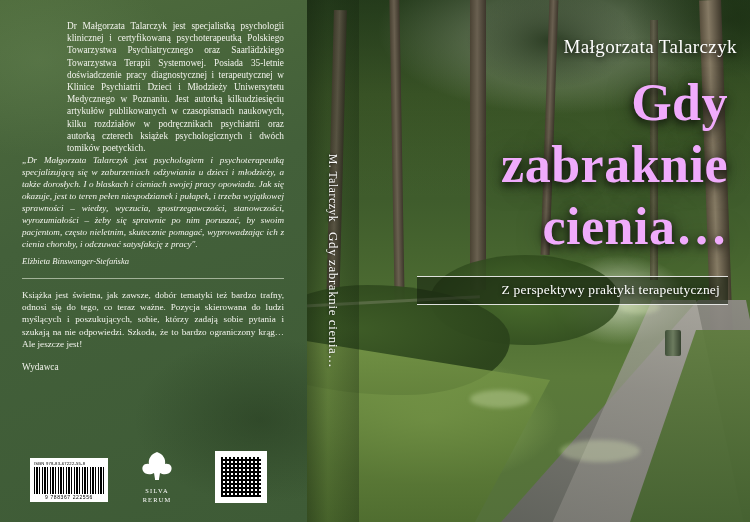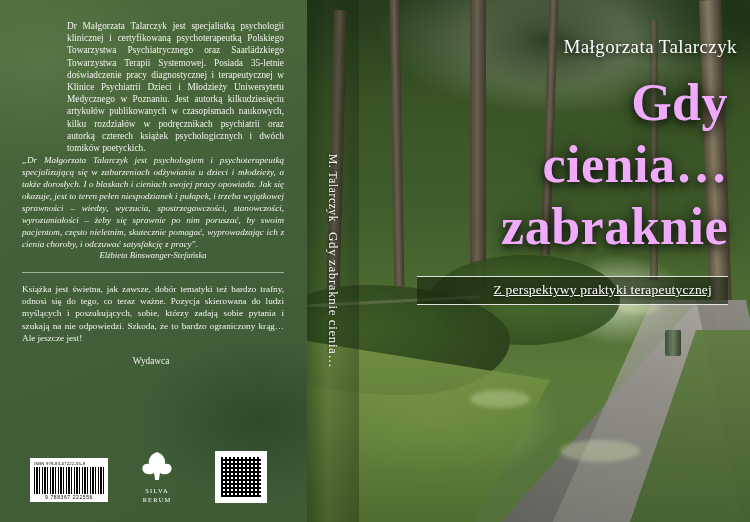--- a/index.html
+++ b/index.html
@@ -161,38 +161,39 @@
     margin-left: 45px;
   }
   .quote {
     margin-top: 0;
     font-size: 9.1px;
     line-height: 12.0px;
     font-style: italic;
     text-align: justify;
   }
   .quote-author {
+    margin-top: 6px;
     font-size: 8.6px;
     font-style: italic;
-    text-align: center;
+    text-align: left;
   }
   .rule {
     margin: 12px 0 10px 0;
     height: 1px;
     background: rgba(240,245,230,0.55);
   }
   .opinion {
     font-size: 9.2px;
     line-height: 12.1px;
     text-align: justify;
   }
   .publisher {
     margin-top: 12px;
     font-size: 9.3px;
-    text-align: center;
+    text-align: left;
     padding-right: 4px;
   }
 
   
   .barcode-box {
     position: absolute;
     left: 30px; bottom: 20px;
     width: 78px; height: 44px;
     background: #ffffff;
     padding: 3px 4px 2px 4px;
@@ -297,27 +298,26 @@
     letter-spacing: .5px;
     text-shadow: 0 3px 10px rgba(0,0,0,.85), 0 0 26px rgba(0,0,0,.5);
   }
   .subtitle-bar {
     position: absolute;
     left: 58px; right: 22px;
     top: 276px;
     background: rgba(18,30,12,0.55);
     border-top: 1px solid rgba(255,255,255,0.85);
     border-bottom: 1px solid rgba(255,255,255,0.85);
-    padding: 5px 16px 6px 0;
+    padding: 5px 8px 6px 0;
     text-align: right;
     color: #ffffff;
     font-size: 13.5px;
     letter-spacing: .2px;
     text-shadow: 0 1px 4px rgba(0,0,0,.8);
-    text-decoration: underline;
   }
 </style>
 </head>
 <body>
 
 <div id="cover">
 
   <div class="photo">
     <div class="canopy"></div>
     <div class="trunk t7"></div>
@@ -373,19 +373,19 @@
   <div class="spine">
     <div class="spine-text">
       <span class="author">M. Talarczyk</span><span class="sep"></span><span>Gdy zabraknie cienia…</span>
     </div>
   </div>
 
   <div class="front">
     <div class="front-author">Małgorzata Talarczyk</div>
     <div class="title">
       <div>Gdy</div>
+      <div>zabraknie</div>
       <div>cienia…</div>
-      <div>zabraknie</div>
     </div>
     <div class="subtitle-bar">Z perspektywy praktyki terapeutycznej</div>
   </div>
 
 </div>
 
 </body></html>

